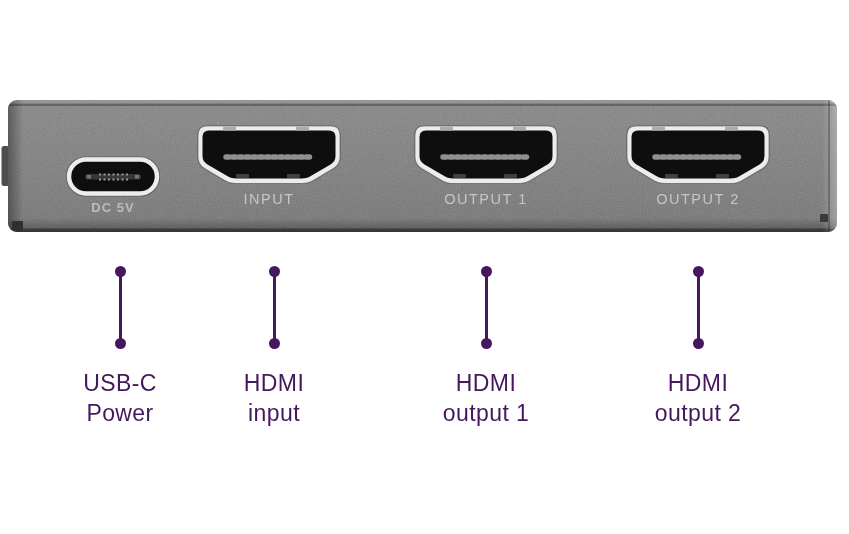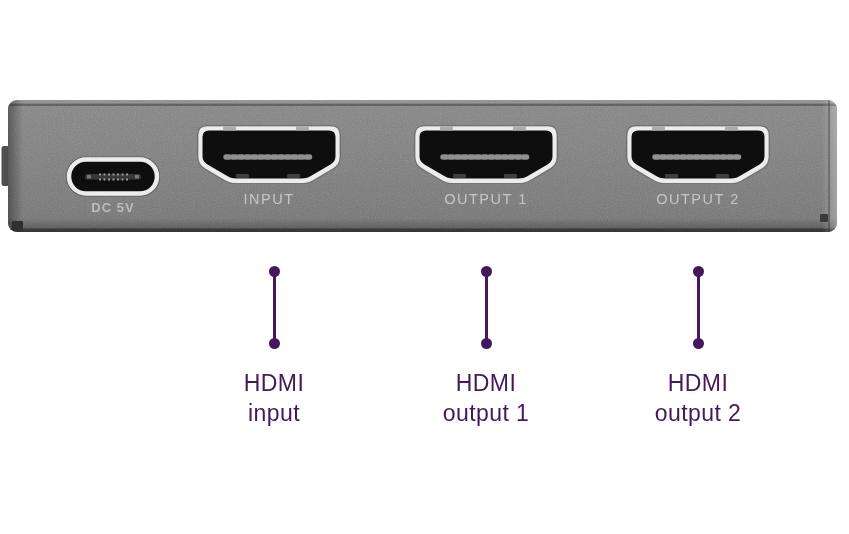--- a/index.html
+++ b/index.html
@@ -154,20 +154,29 @@
     <use href="#hdmiPort" transform="translate(198,126)"></use>
     <text class="panel-label" x="269" y="204">INPUT</text>
 
     <use href="#hdmiPort" transform="translate(415,126)"></use>
     <text class="panel-label" x="486" y="204">OUTPUT 1</text>
 
     <use href="#hdmiPort" transform="translate(627,126)"></use>
     <text class="panel-label" x="698" y="204">OUTPUT 2</text>
   </svg>
 
+  <div class="callout" style="left:30px">
+    <span class="dot"></span>
+    <span class="stem"></span>
+    <span class="dot"></span>
+    <div class="callout-text">
+      <div>USB-C</div>
+      <div>Power</div>
+    </div>
+  </div>
 
   <div class="callout" style="left:184px">
     <span class="dot"></span>
     <span class="stem"></span>
     <span class="dot"></span>
     <div class="callout-text">
       <div>HDMI</div>
       <div>input</div>
     </div>
   </div>

